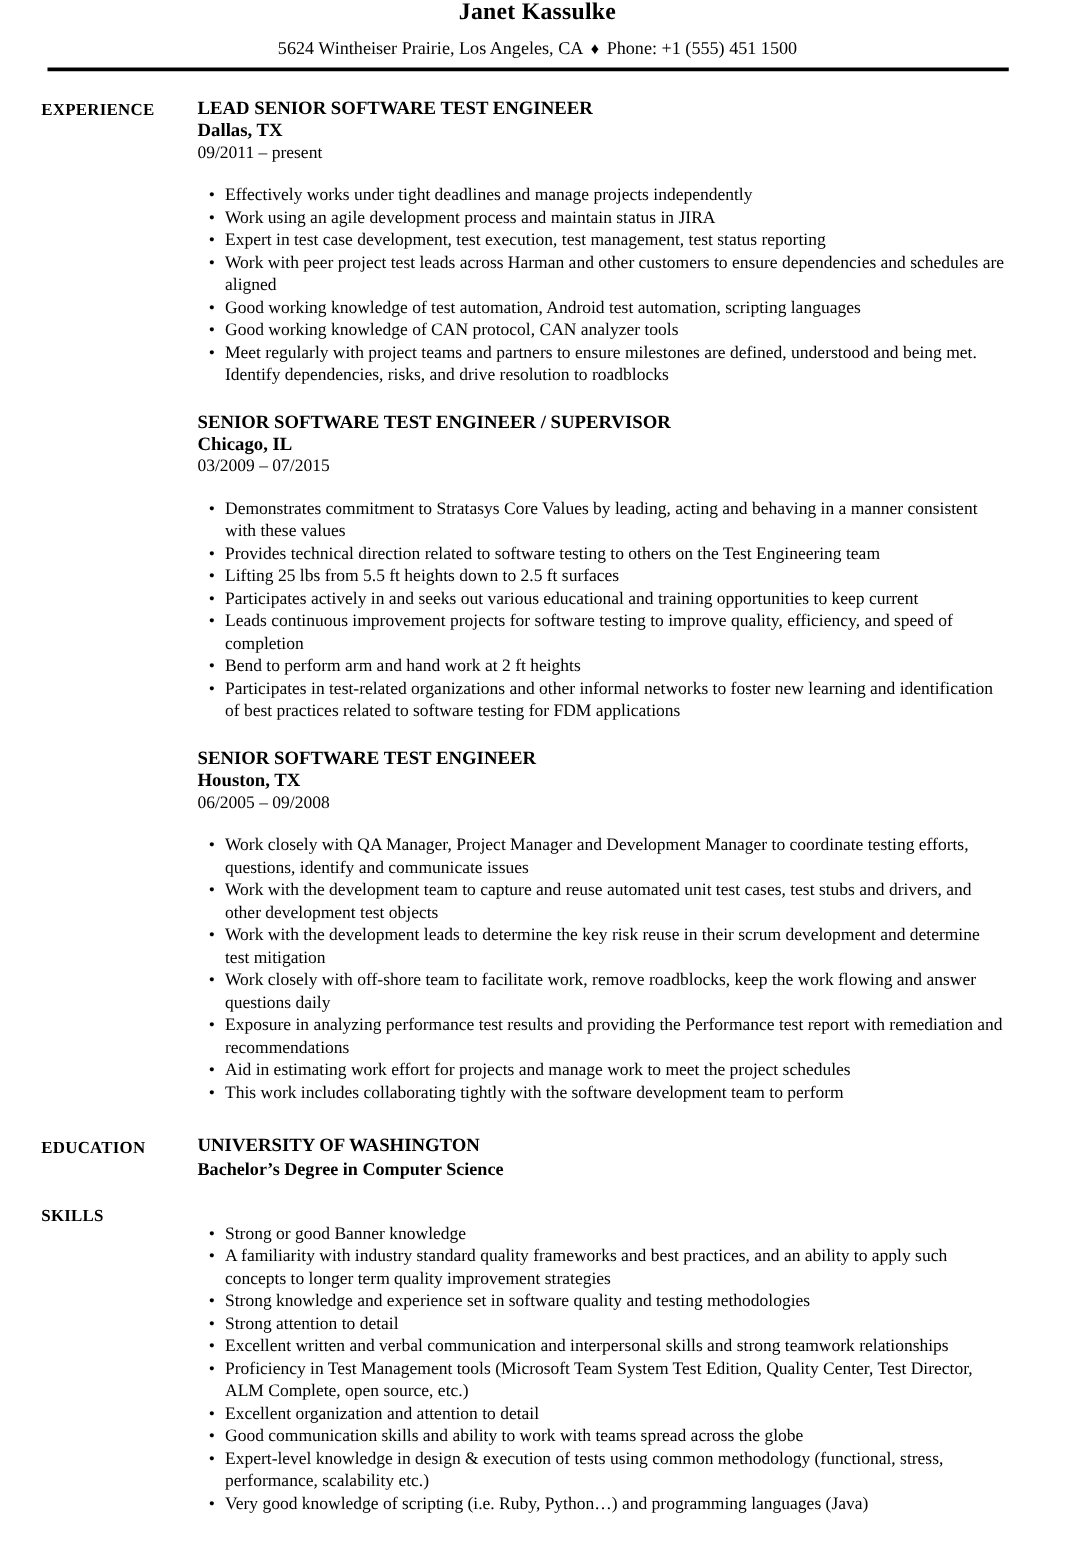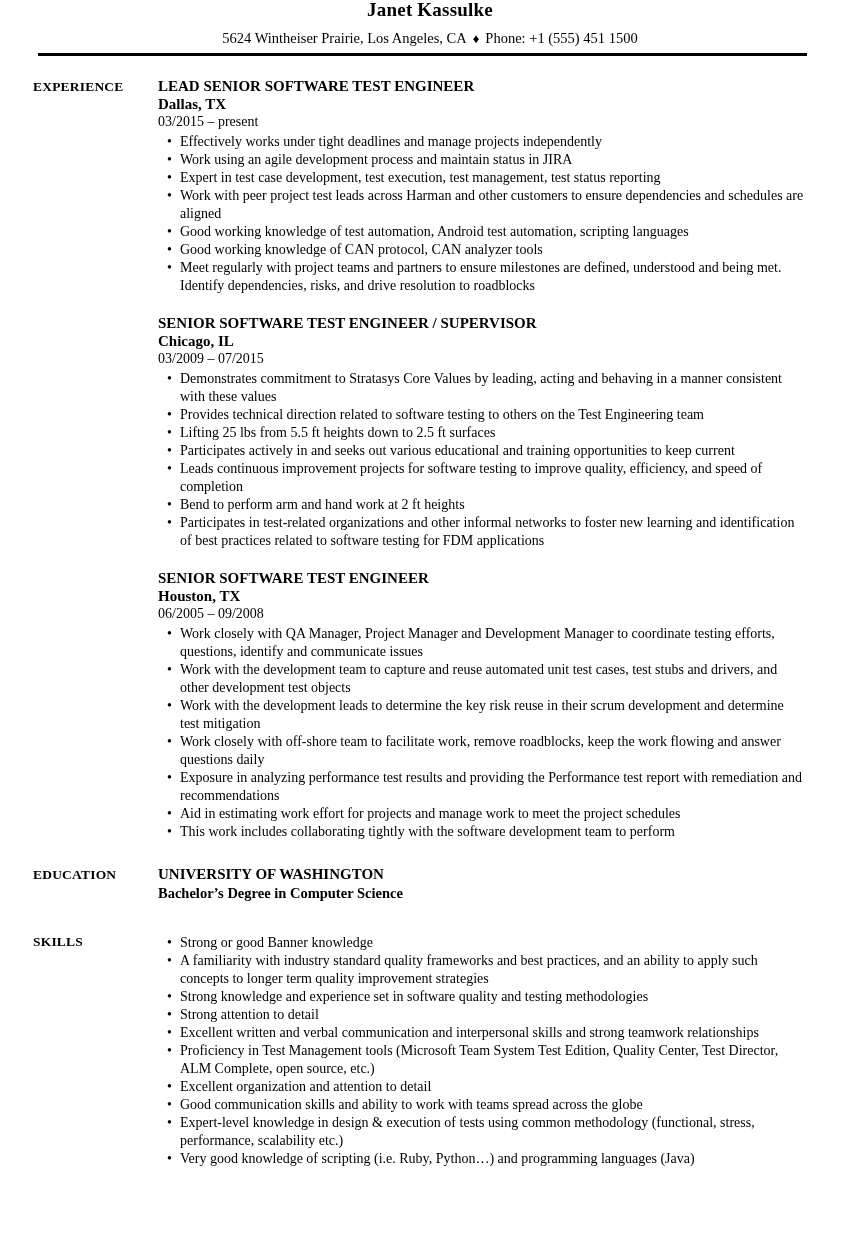--- a/index.html
+++ b/index.html
@@ -17,29 +17,29 @@
   .contact .sep { display: inline-block; margin: 0 6px; font-size: 13px; }
   .divider { height: 3px; background: #000000; margin: 7px 53px 0 38px; }
 
   .main { margin: 21px 55px 0 33px; }
   .section { display: grid; grid-template-columns: 125px 1fr; }
   .label {
     font-size: 13.5px; font-weight: 700; line-height: 18px;
     padding-top: 1px; letter-spacing: 0.2px;
   }
   .section-experience { margin-bottom: 24px; }
-  .section-education  { margin-bottom: 29px; }
+  .section-education  { margin-bottom: 17px; }
 
   .job { margin-bottom: 19px; }
   .job:last-child { margin-bottom: 0; }
   .job-title    { font-size: 15px;  font-weight: 700; line-height: 18px; }
   .job-location { font-size: 15px;  font-weight: 700; line-height: 18px; }
   .job-dates    { font-size: 14px;  font-weight: 400; line-height: 18px; }
 
-  ul.bullets { list-style: none; margin-top: 2px; padding-left: 22px; }
+  ul.bullets { list-style: none; margin-top: 16px; padding-left: 22px; }
   ul.bullets li { position: relative; font-size: 14px; line-height: 18px; }
   ul.bullets li::before { content: "•"; position: absolute; left: -13px; top: 0; }
 
   .school { font-size: 15px;   font-weight: 700; line-height: 19px; }
   .degree { font-size: 14.5px; font-weight: 700; line-height: 19px; }
 </style>
 </head>
 <body>
 
 <header class="header">
@@ -52,21 +52,21 @@
 
 <main class="main">
 
   <section class="section section-experience">
     <div class="label">EXPERIENCE</div>
     <div class="content">
 
       <article class="job">
         <h2 class="job-title">LEAD SENIOR SOFTWARE TEST ENGINEER</h2>
         <div class="job-location">Dallas, TX</div>
-        <div class="job-dates">03/2015 – present</div>
+        <div class="job-dates">09/2011 – present</div>
         <ul class="bullets">
           <li>Effectively works under tight deadlines and manage projects independently</li>
           <li>Work using an agile development process and maintain status in JIRA</li>
           <li>Expert in test case development, test execution, test management, test status reporting</li>
           <li>Work with peer project test leads across Harman and other customers to ensure dependencies and schedules are aligned</li>
           <li>Good working knowledge of test automation, Android test automation, scripting languages</li>
           <li>Good working knowledge of CAN protocol, CAN analyzer tools</li>
           <li>Meet regularly with project teams and partners to ensure milestones are defined, understood and being met. Identify dependencies, risks, and drive resolution to roadblocks</li>
         </ul>
       </article>

